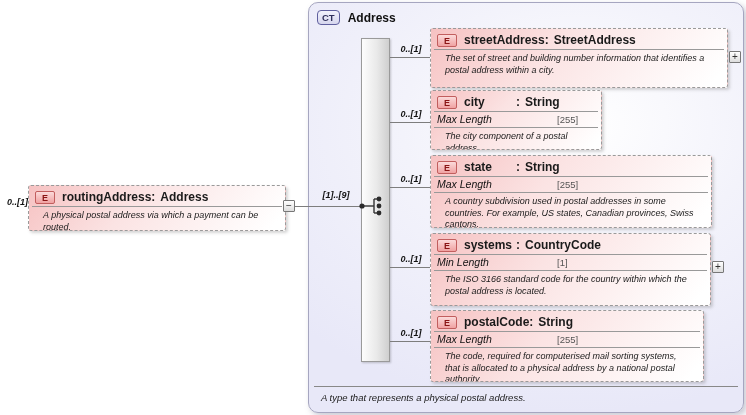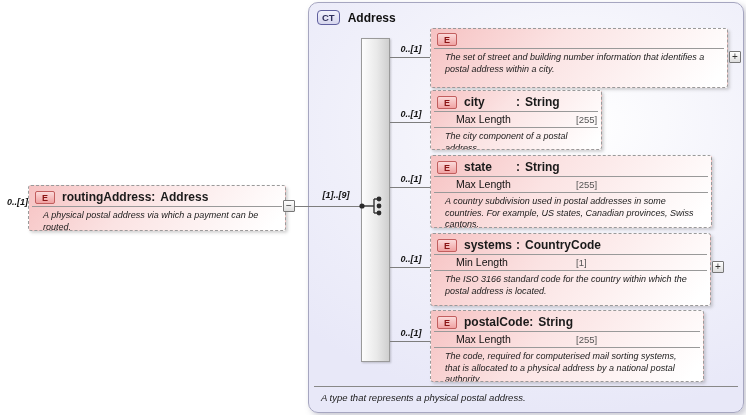--- a/index.html
+++ b/index.html
@@ -66,21 +66,21 @@
   .ebadge {
     flex:0 0 auto; width:20px; height:13px; margin-right:7px; box-sizing:border-box;
     border:1px solid #c25e5e; border-radius:2px; background:linear-gradient(#fbdada,#f0a2a2);
     color:#8a1515; font-size:9px; font-weight:bold; text-align:center; line-height:12px;
   }
   .etitle { font-weight:bold; font-size:12px; color:#1a1a1a; white-space:nowrap; }
   .ename  { display:inline-block; min-width:52px; }
   .ecolon { margin-right:5px; }
   .sep  { border-top:1px solid #999; margin:0 3px; height:0; }
   .facet { display:flex; align-items:baseline; padding:1px 6px 2px; }
-  .facet-label { font-size:10.5px; min-width:80px; color:#111;margin-left:19px; }
+  .facet-label { font-style:italic; font-size:10.5px; min-width:80px; color:#111; }
   .facet-value { font-size:9.5px; color:#555;padding-left:40px; }
   .edesc { padding:3px 14px; font-style:italic; font-size:9px; line-height:11.5px; color:#1a1a1a; }
 
   
   .expbox {
     position:absolute; width:12px; height:12px; box-sizing:border-box; border:1px solid #777;
     background:linear-gradient(#ffffff,#dddddd); color:#333; font-size:10px; line-height:10px;
     text-align:center; border-radius:1px; cursor:pointer;
   }
   .x-routing { left:283px; top:200px; }
@@ -137,20 +137,21 @@
       <span class="etitle"><span class="ename">routingAddress</span><span class="ecolon">:</span><span class="etype">Address</span></span>
     </div>
     <div class="sep"></div>
     <div class="edesc">A physical postal address via which a payment can be routed.</div>
   </div>
   <div class="expbox x-routing">−</div>
 
   <div class="ebox b-street">
     <div class="ehead">
       <span class="ebadge">E</span>
+      <span class="etitle"><span class="ename">streetAddress</span><span class="ecolon">:</span><span class="etype">StreetAddress</span></span>
     </div>
     <div class="sep"></div>
     <div class="edesc">The set of street and building number information that identifies a postal address within a city.</div>
   </div>
   <div class="expbox x-street">+</div>
 
   <div class="ebox b-city">
     <div class="ehead">
       <span class="ebadge">E</span>
       <span class="etitle"><span class="ename">city</span><span class="ecolon">:</span><span class="etype">String</span></span>

